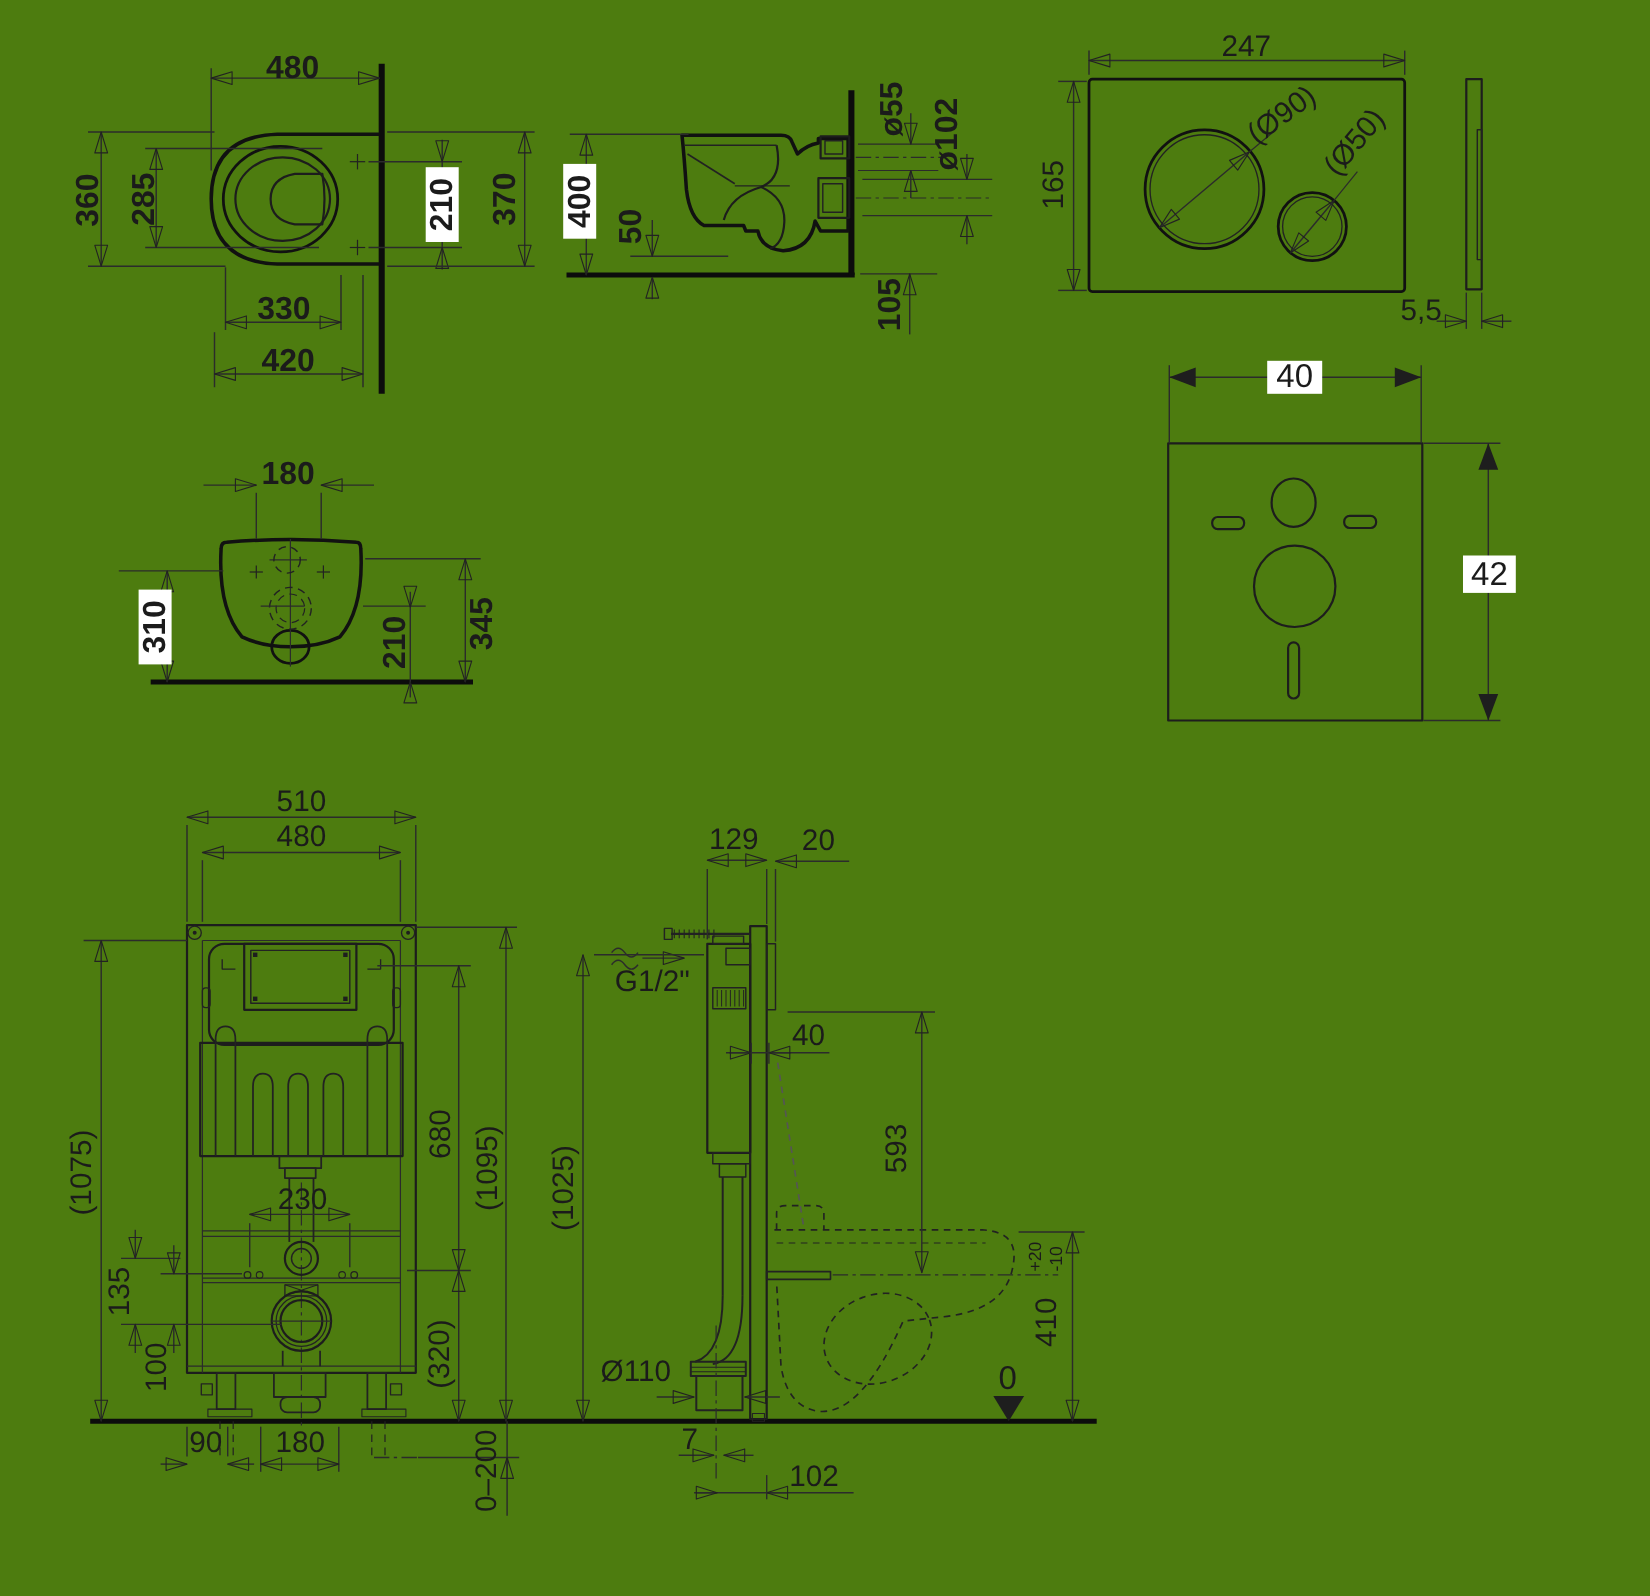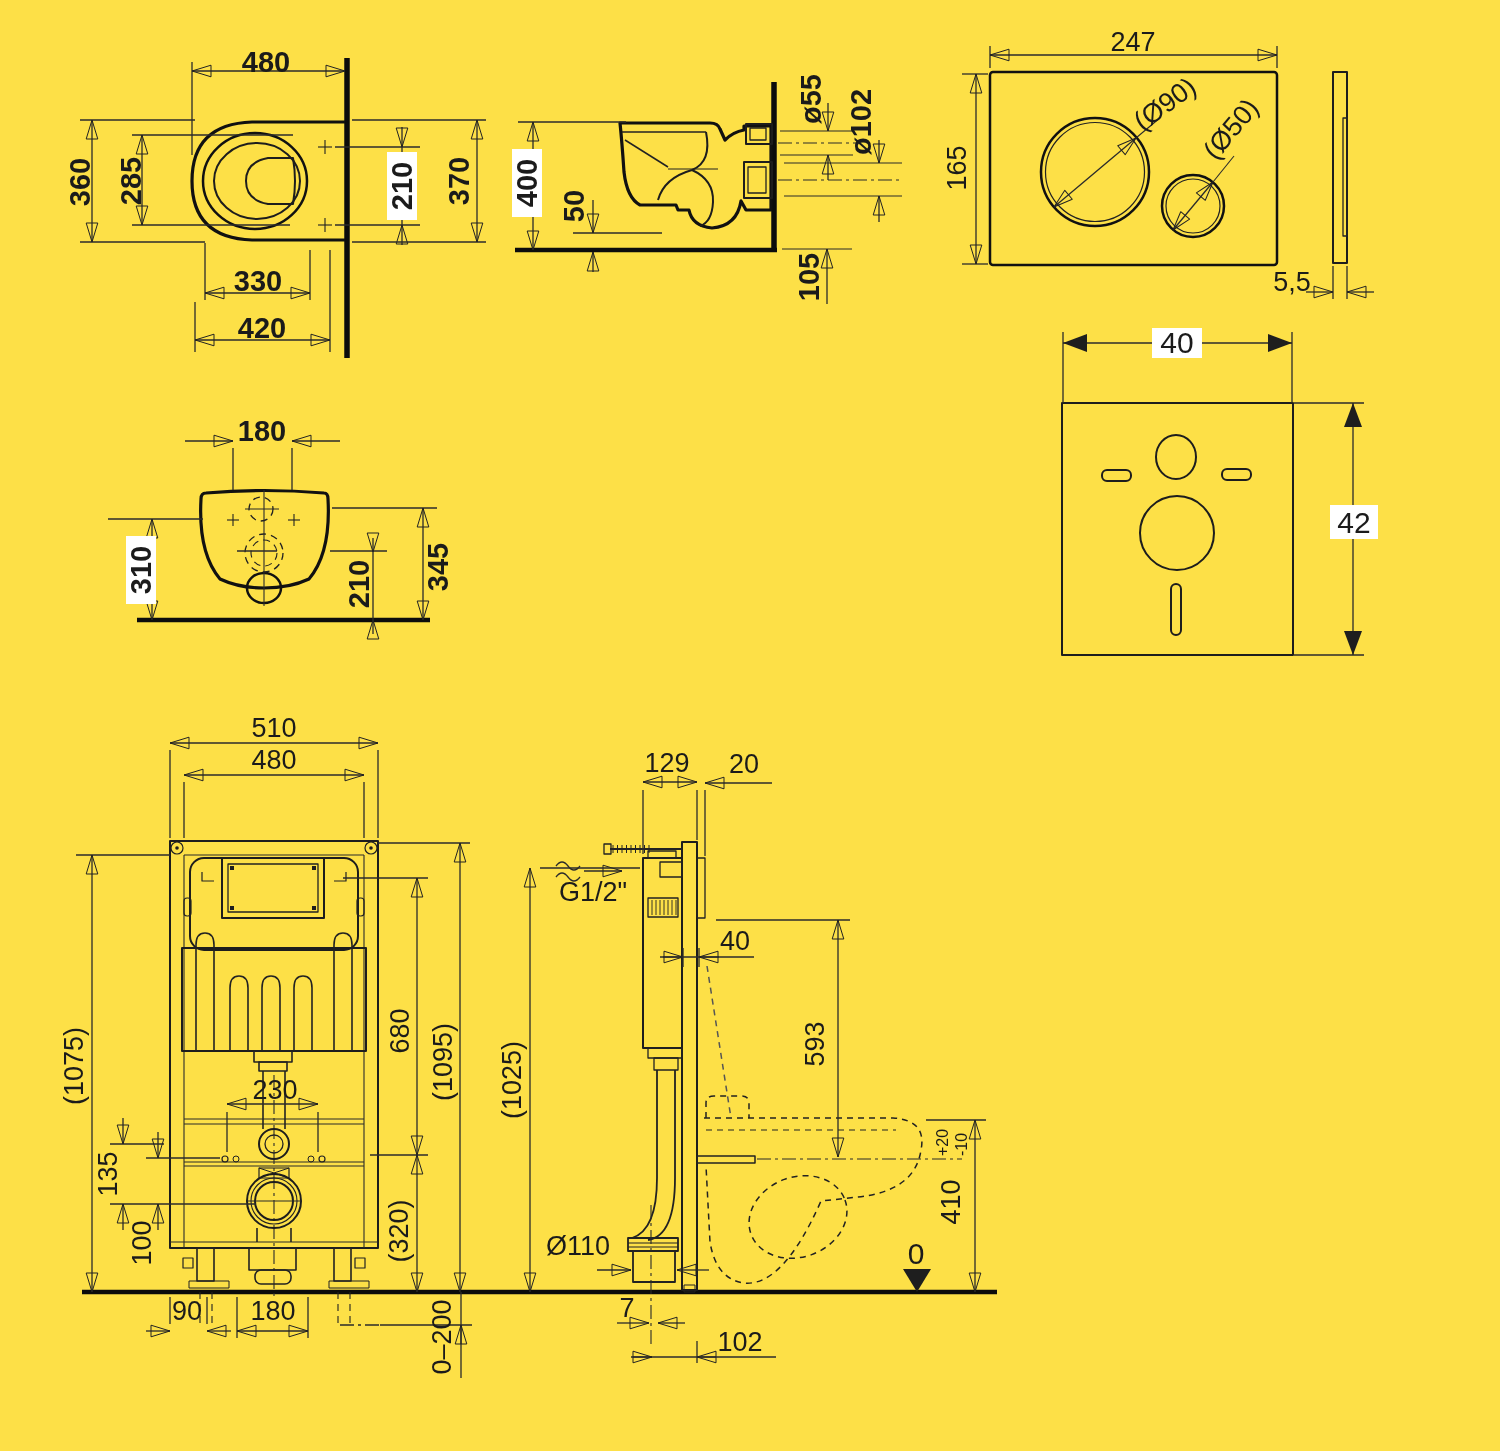--- a/index.html
+++ b/index.html
@@ -1,16 +1,16 @@
 <!DOCTYPE html>
 <html><head>
 <meta charset="utf-8">
 <style>
   html,body{margin:0;padding:0;background:#fff;}
-  #stage{position:relative;width:1500px;height:1451px;background:#fde047;overflow:hidden;}
+  #stage{position:relative;width:1500px;height:1451px;background:#4d7c0f;overflow:hidden;}
   svg{display:block}
   svg *{vector-effect:none}
   path,line,rect,circle,ellipse,polyline{stroke:#222;fill:none;stroke-linecap:butt;stroke-linejoin:round}
   .dim{stroke:#2b2b2b;stroke-width:1.3}
   .thin{stroke:#2b2b2b;stroke-width:1.1}
   .med{stroke:#1d1d1d;stroke-width:2}
   .hv{stroke:#111;stroke-width:3.2}
   .hv2{stroke:#111;stroke-width:2.5}
   .wall{stroke:#0c0c0c;stroke-width:5.5}
   .floor{stroke:#0c0c0c;stroke-width:4.5}

